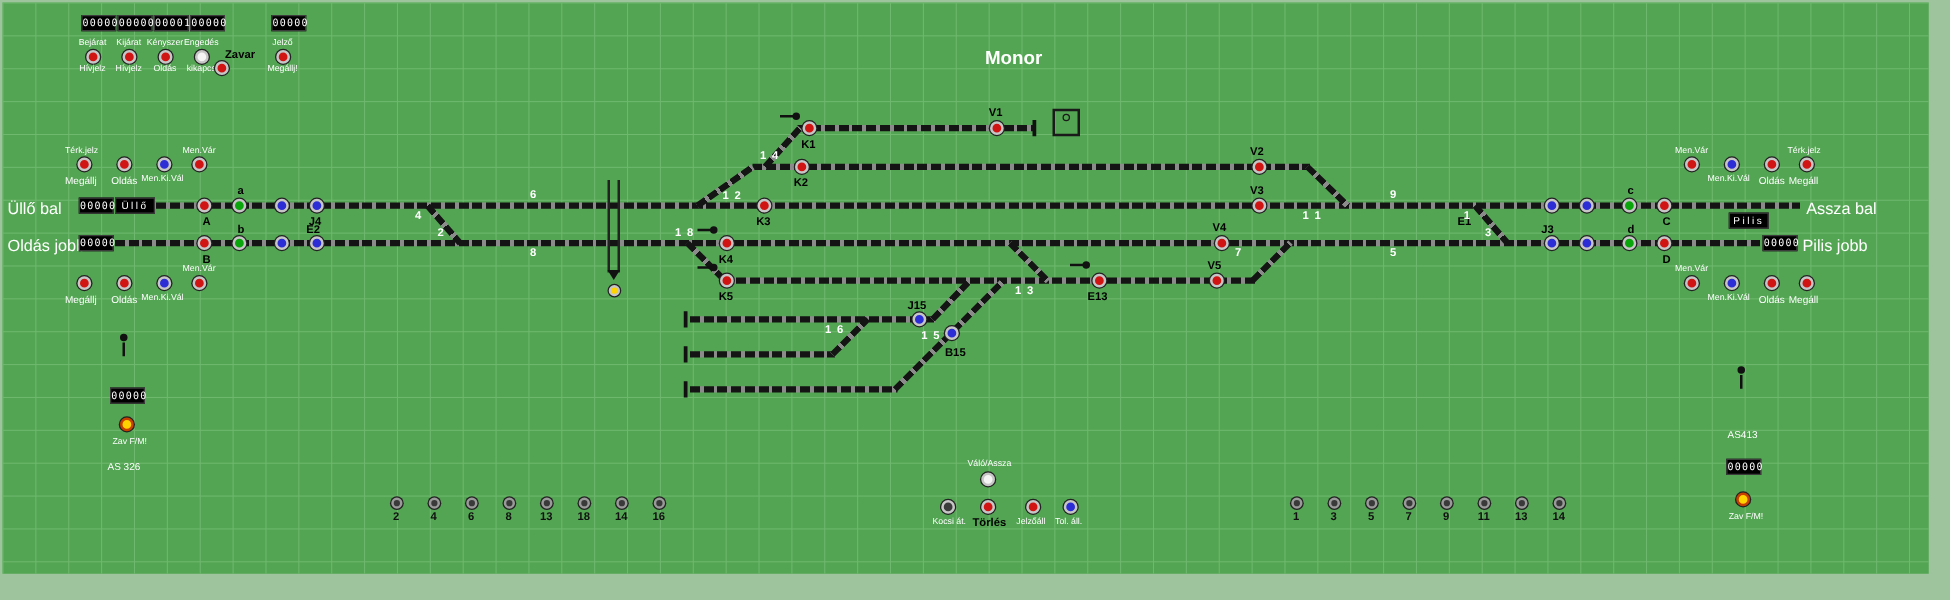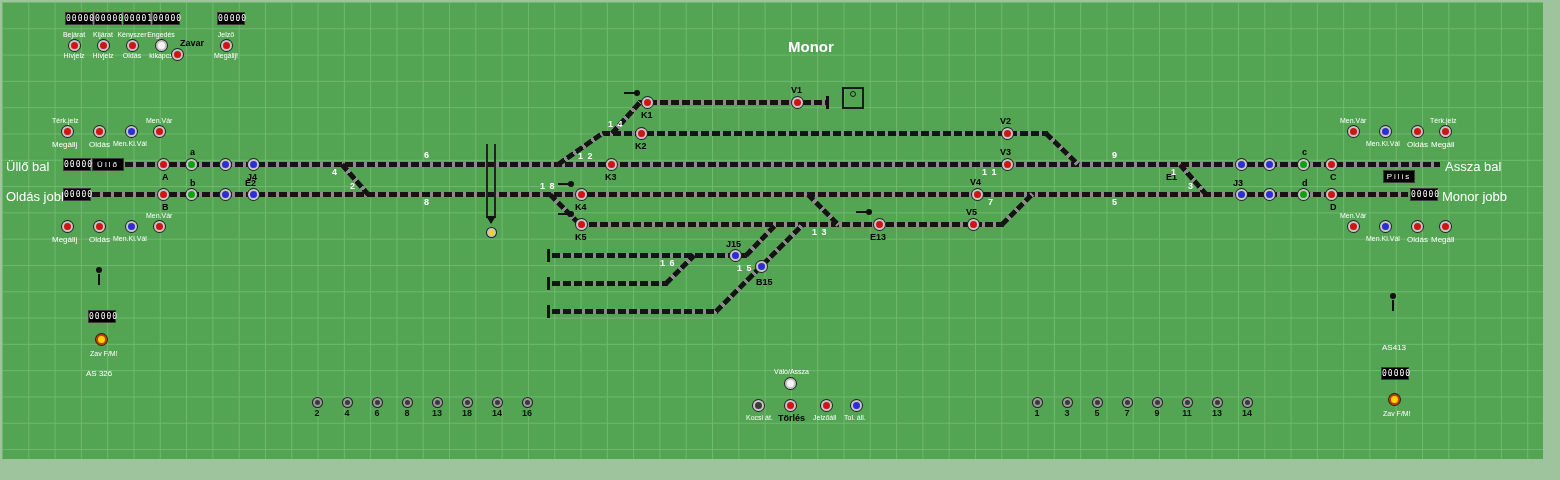--- a/index.html
+++ b/index.html
@@ -114,21 +114,21 @@
   <div class="tri" style="left:484px;top:214px"></div>
   <span class="bulb small yellow abs" style="left:485px;top:226px"></span>
 
   <div class="bldg" style="left:840px;top:85px">
       <span></span>
     </div>
 
   <div class="edge" style="left:4px;top:157px">Üllő bal</div>
   <div class="edge" style="left:4px;top:187px">Oldás jobb</div>
   <div class="edge" style="left:1443px;top:157px">Assza bal</div>
-  <div class="edge" style="left:1440px;top:187px">Monor jobb</div>
+  <div class="edge" style="left:1440px;top:187px">Pilis jobb</div>
   <div class="counter" style="left:61px;top:156px">00000</div>
   <div class="counter" style="left:61px;top:186px">00000</div>
   <div class="counter" style="left:1408px;top:186px">00000</div>
   <div class="namebox" style="left:90px;top:156px">Üllő</div>
   <div class="namebox" style="left:1381px;top:168px">Pilis</div>
 
   <div class="tiny" style="left:50px;top:115px">Térk.jelz</div>
   <span class="bulb red abs" style="left:60px;top:124px"></span>
   <div class="blbl" style="left:50px;top:138px">Megállj</div>
   <span class="bulb red abs" style="left:92px;top:124px"></span>
@@ -236,21 +236,21 @@
   <div class="tno" style="left:422px;top:148px">6</div>
   <div class="tno" style="left:330px;top:165px">4</div>
   <div class="tno" style="left:348px;top:179px">2</div>
   <div class="tno" style="left:422px;top:195px">8</div>
   <div class="tno" style="left:576px;top:149px">1 2</div>
   <div class="tno" style="left:538px;top:179px">1 8</div>
   <div class="tno" style="left:606px;top:117px">1 4</div>
   <div class="tno" style="left:658px;top:256px">1 6</div>
   <div class="tno" style="left:735px;top:261px">1 5</div>
   <div class="tno" style="left:810px;top:225px">1 3</div>
-  <div class="tno" style="left:980px;top:165px">1 1</div>
+  <div class="tno" style="left:1040px;top:165px">1 1</div>
   <div class="tno" style="left:1110px;top:148px">9</div>
   <div class="tno" style="left:1110px;top:195px">5</div>
   <div class="tno" style="left:986px;top:195px">7</div>
   <div class="tno" style="left:1169px;top:165px">1</div>
   <div class="tno" style="left:1186px;top:179px">3</div>
 
   <div class="vmast" style="left:96px;top:272px"></div>
   <div class="counter" style="left:86px;top:308px">00000</div>
   <span class="bulb yellow alarm abs" style="left:94px;top:332px"></span>
   <div class="tiny" style="left:88px;top:348px">Zav F/M!</div>

